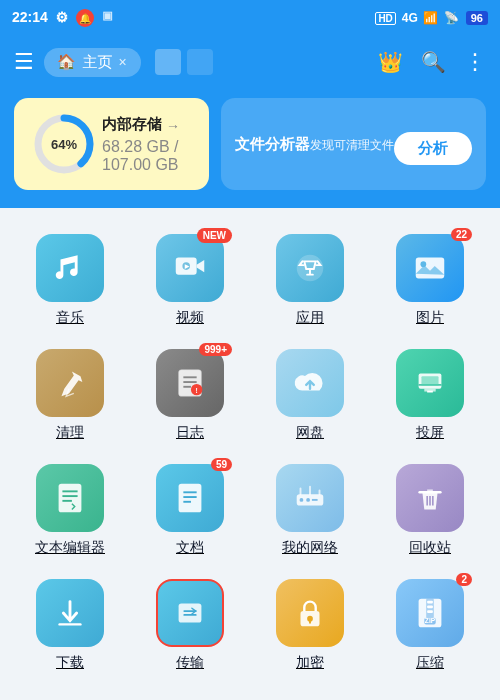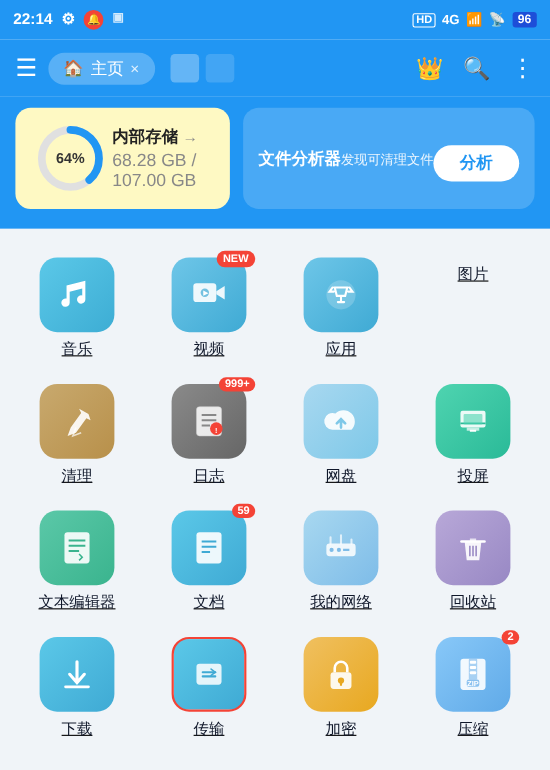--- a/index.html
+++ b/index.html
@@ -310,20 +310,28 @@
       <div class="grid-item">
         <div class="icon-wrap ic-app">
           <svg class="icon-svg" viewBox="0 0 40 40" fill="none">
     <path d="M20 6c-7.7 0-14 6.3-14 14s6.3 14 14 14 14-6.3 14-14S27.7 6 20 6z" fill="white" opacity="0.2"></path>
     <path d="M14 13h12l-2 8H16l-2-8zM12 13l-3 4h4M28 13l3 4h-4M20 21v6M17 27h6" stroke="white" stroke-width="2" stroke-linecap="round" fill="none"></path>
   </svg>
         </div>
         <span class="grid-label">应用</span>
       </div>
       <div class="grid-item">
+        <div class="icon-wrap ic-photo">
+          <svg class="icon-svg" viewBox="0 0 40 40" fill="none">
+    <rect x="5" y="9" width="30" height="22" rx="3" fill="white" opacity="0.9"></rect>
+    <circle cx="13" cy="16" r="3" fill="#5bb8e8"></circle>
+    <path d="M5 26l9-9 6 6 5-5 10 9" fill="#5bb8e8" opacity="0.7"></path>
+  </svg>
+          <span class="badge">22</span>
+        </div>
         <span class="grid-label">图片</span>
       </div>
       <div class="grid-item">
         <div class="icon-wrap ic-clean">
           <svg class="icon-svg" viewBox="0 0 40 40" fill="none">
     <path d="M22 8l2 4-10 14-3 8 8-3L29 17l4 2-2-6-9-5z" fill="white" opacity="0.9"></path>
     <path d="M19 26l-3 8 8-3" stroke="white" stroke-width="1.5" fill="none" opacity="0.7"></path>
   </svg>
         </div>
         <span class="grid-label">清理</span>

